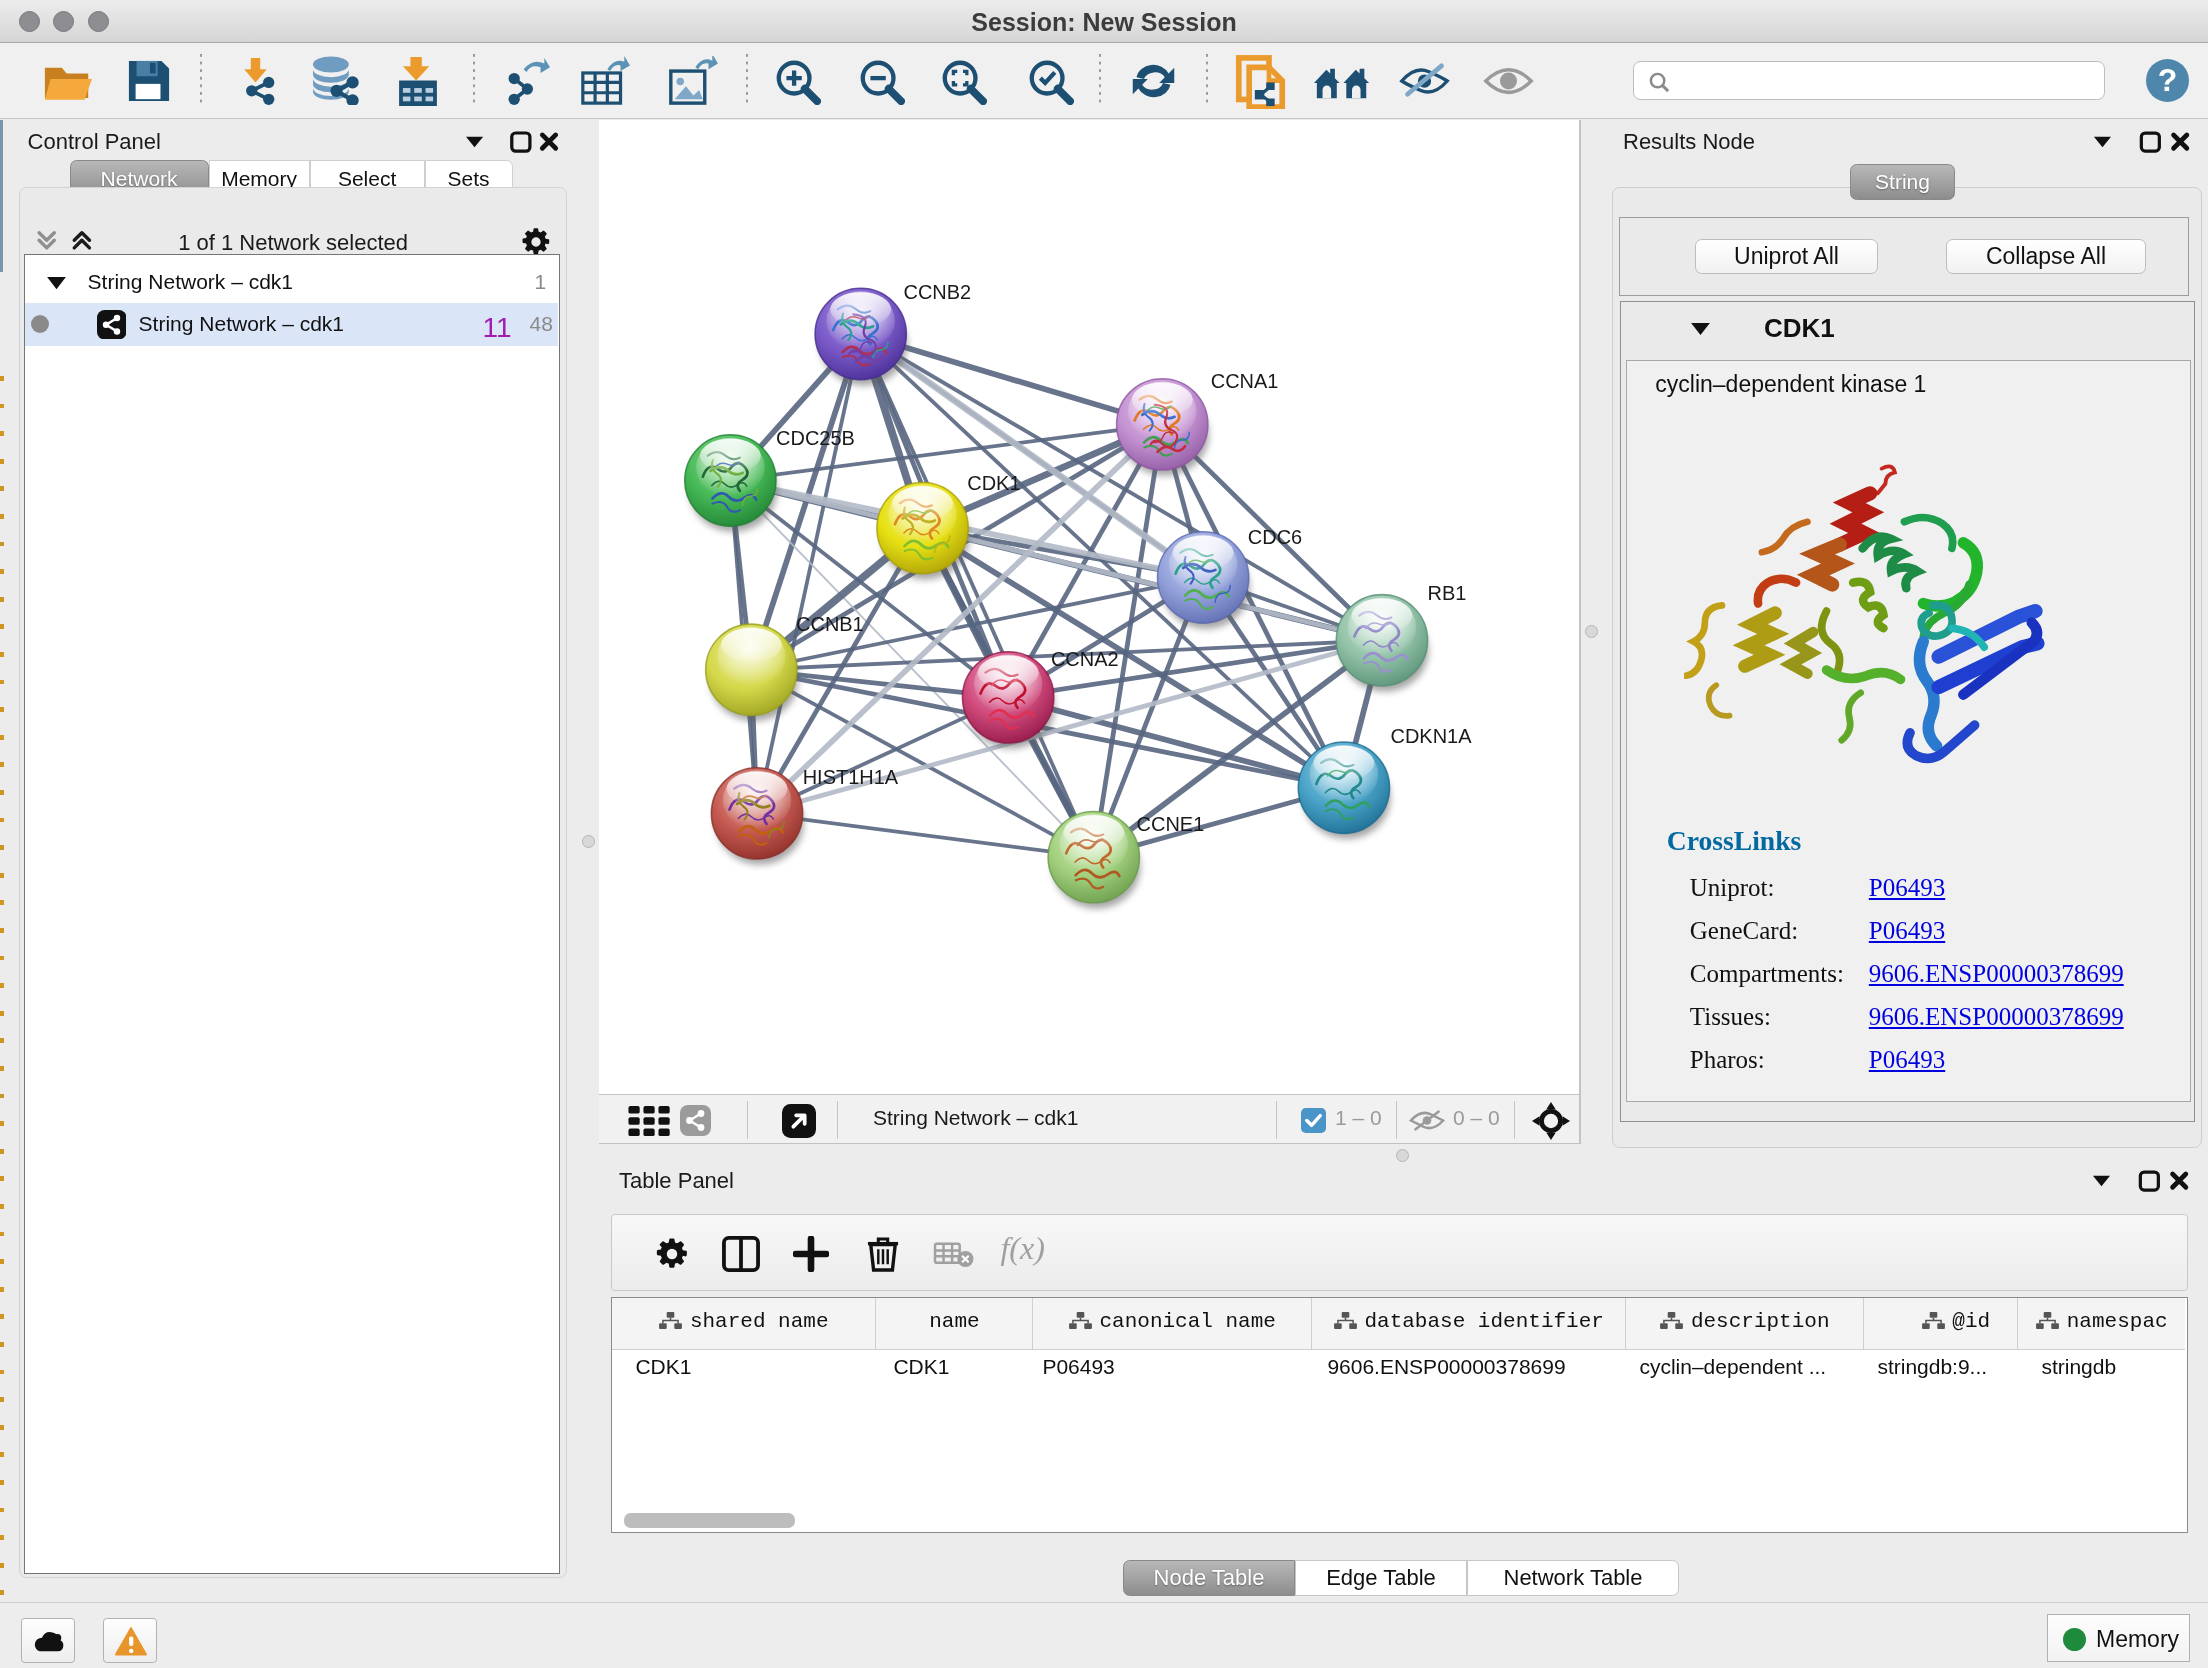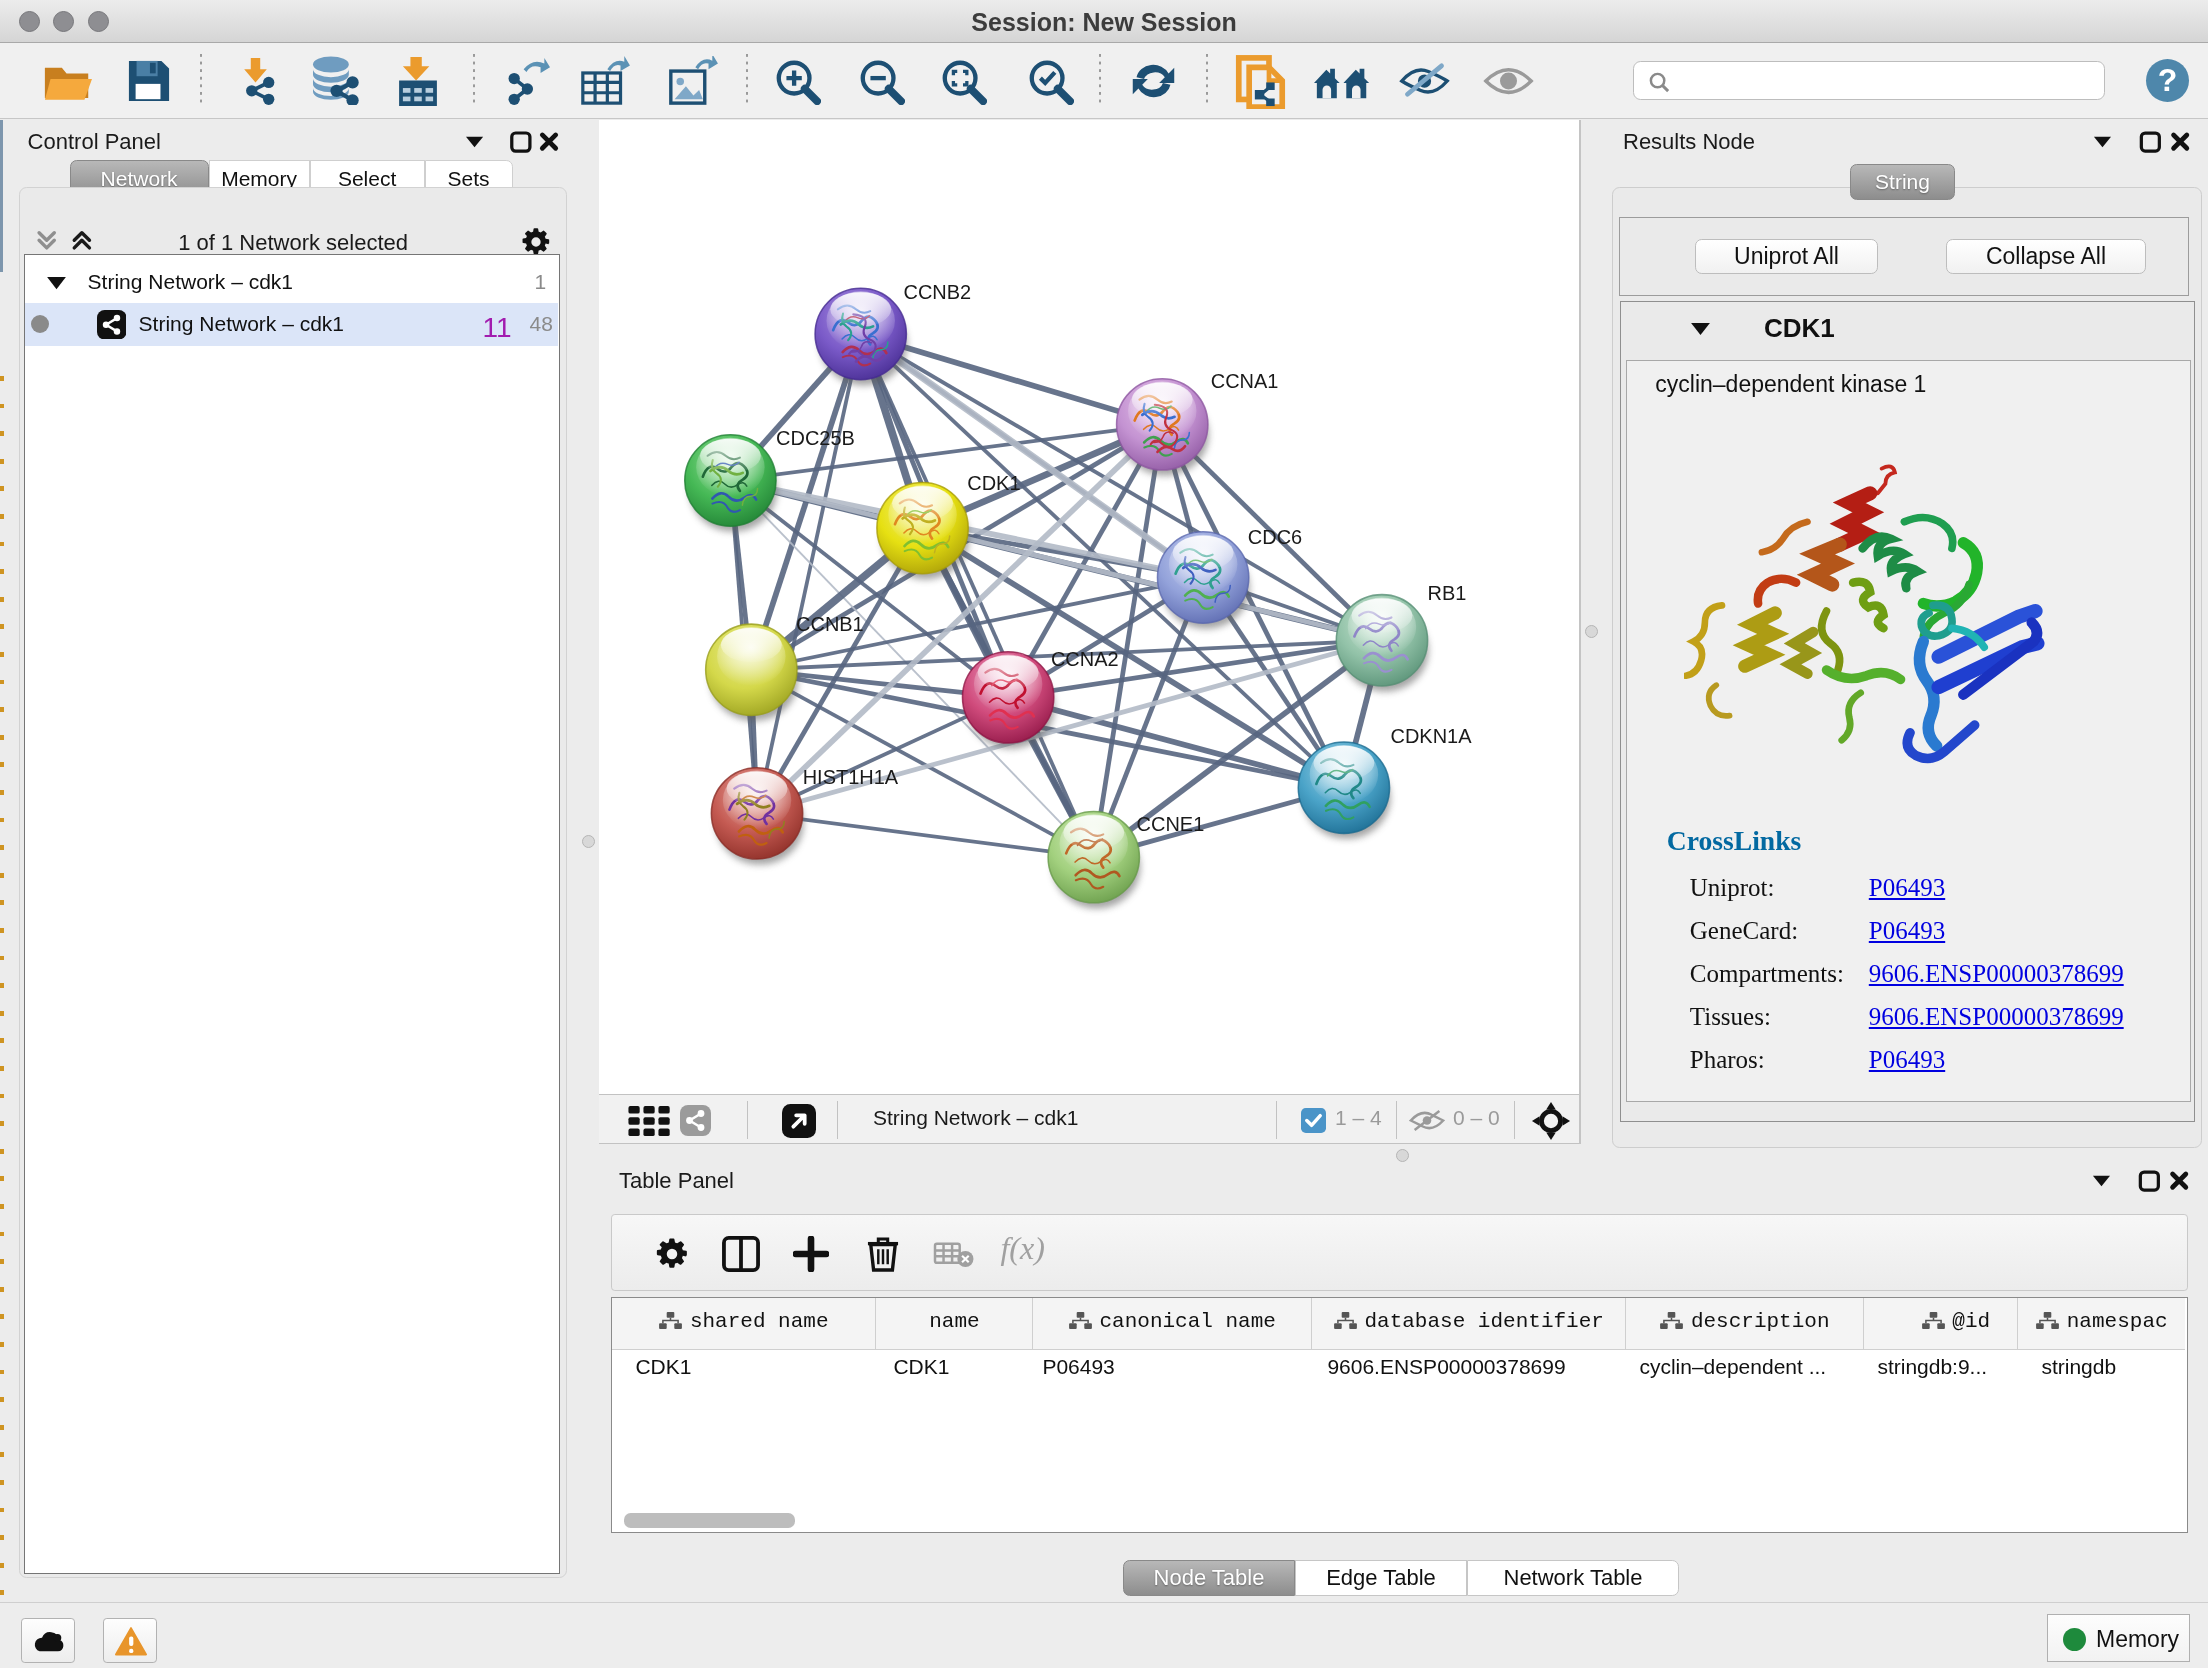--- a/index.html
+++ b/index.html
@@ -507,21 +507,21 @@
       <rect width="36" height="36" rx="9" fill="#111"></rect>
       <path d="M12 24 L23 13 M15 12 L24 12 L24 21" stroke="#fff" stroke-width="4" fill="none" stroke-linecap="round" stroke-linejoin="round"></path>
     </svg>
     <div class="abs" style="left:238px;top:5.7px;width:1px;height:38px;background:#c2c2c2;"></div>
     <div class="abs" style="left:274px;top:11.4px;font-size:21px;color:#1a1a1a;">String Network – cdk1</div>
     <div class="abs" style="left:677px;top:5.7px;width:1px;height:38px;background:#c2c2c2;"></div>
     <svg class="abs" style="left:702px;top:13.3px;" width="25" height="25" viewBox="0 0 26 26">
       <rect width="26" height="26" rx="5" fill="#4a94c8"></rect>
       <path d="M6 13 L11 18 L20 8" stroke="#fff" stroke-width="3.6" fill="none" stroke-linecap="round" stroke-linejoin="round"></path>
     </svg>
-    <div class="abs" style="left:736px;top:11.4px;font-size:21px;color:#9a9a9a;">1 – 4</div>
+    <div class="abs" style="left:736px;top:11.4px;font-size:21px;color:#9a9a9a;">1 – 0</div>
     <div class="abs" style="left:797px;top:5.7px;width:1px;height:38px;background:#c2c2c2;"></div>
     <svg class="abs" style="left:808px;top:12.4px;" width="40" height="27" viewBox="0 0 42 28">
       <path d="M4 14 Q15 2 26 8 Q36 13 38 14 Q27 26 16 20 Q6 15 4 14 Z" fill="none" stroke="#9a9a9a" stroke-width="2.6"></path>
       <path d="M8 24 L34 4" stroke="#9a9a9a" stroke-width="2.6"></path>
       <circle cx="21" cy="14" r="4.5" fill="#9a9a9a"></circle>
     </svg>
     <div class="abs" style="left:854px;top:11.4px;font-size:21px;color:#9a9a9a;">0 – 0</div>
     <div class="abs" style="left:915px;top:5.7px;width:1px;height:38px;background:#c2c2c2;"></div>
     <svg class="abs" style="left:932px;top:5.7px;" width="40" height="40" viewBox="0 0 42 42">
       <circle cx="21" cy="21" r="10" fill="none" stroke="#111" stroke-width="5"></circle>

